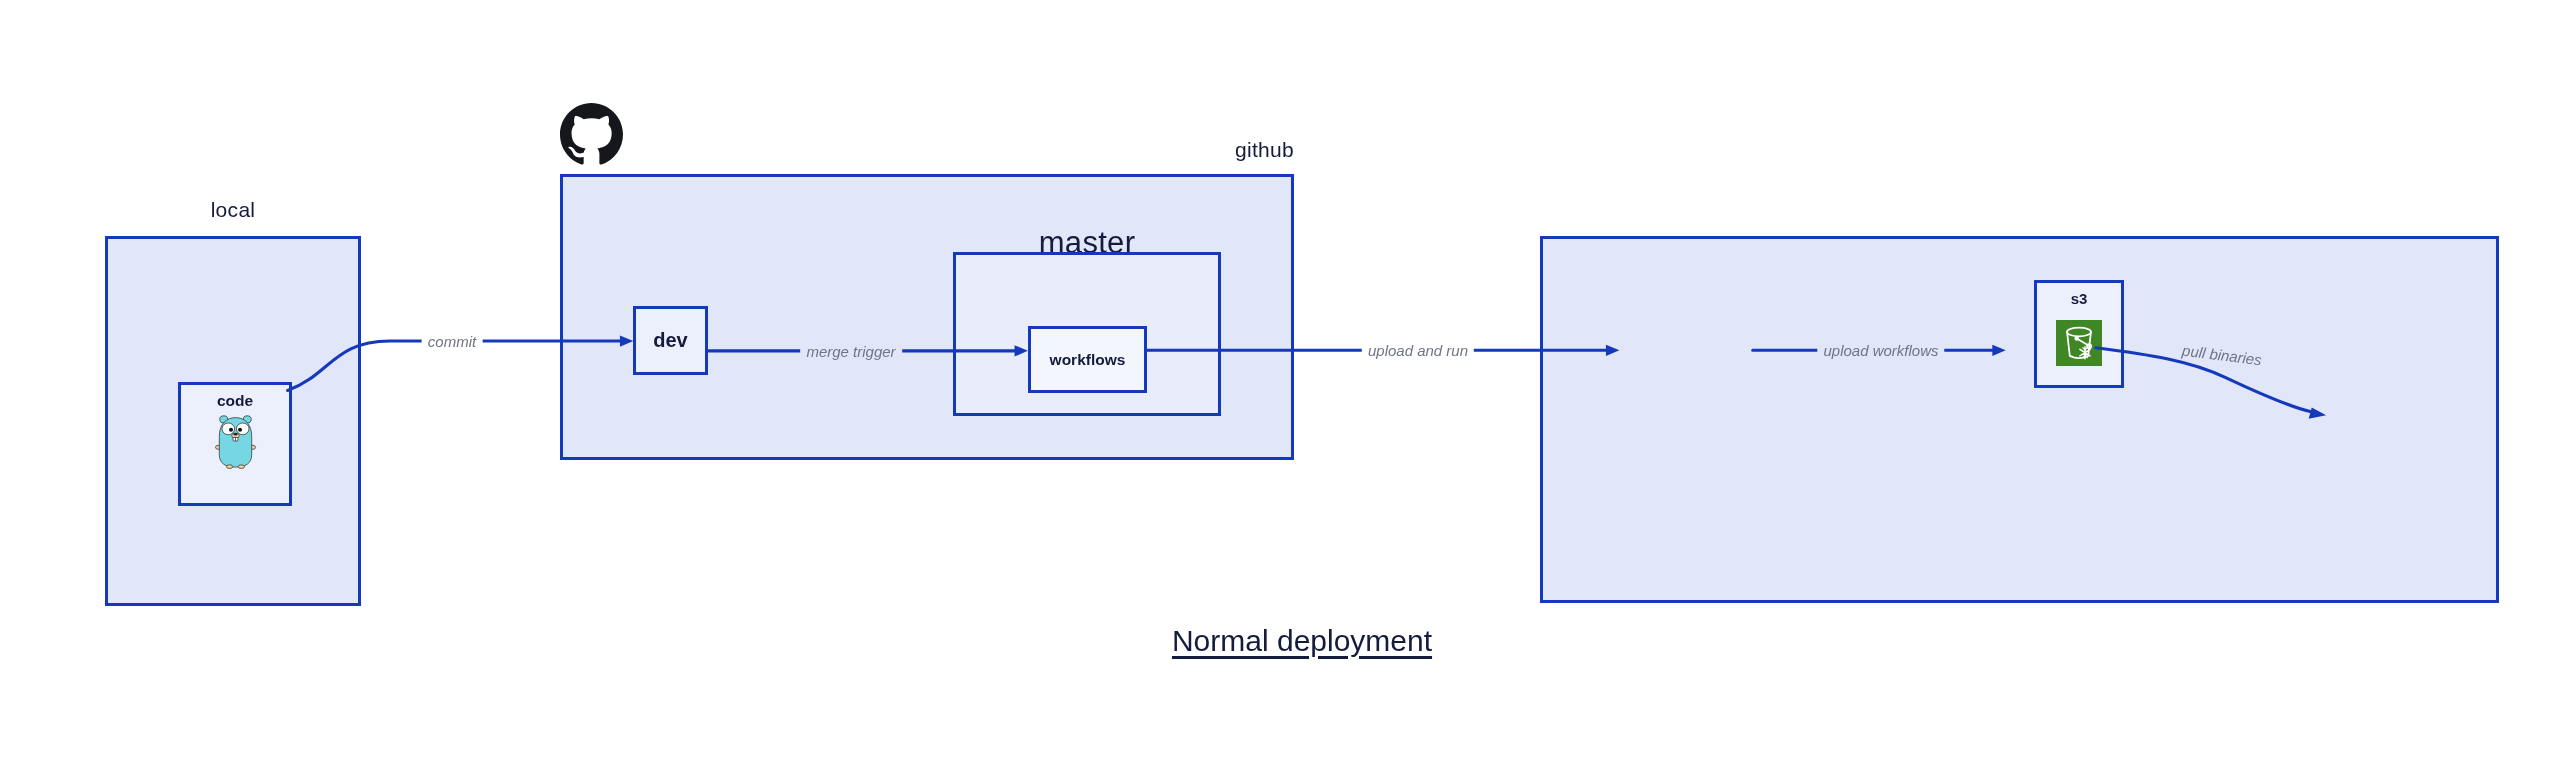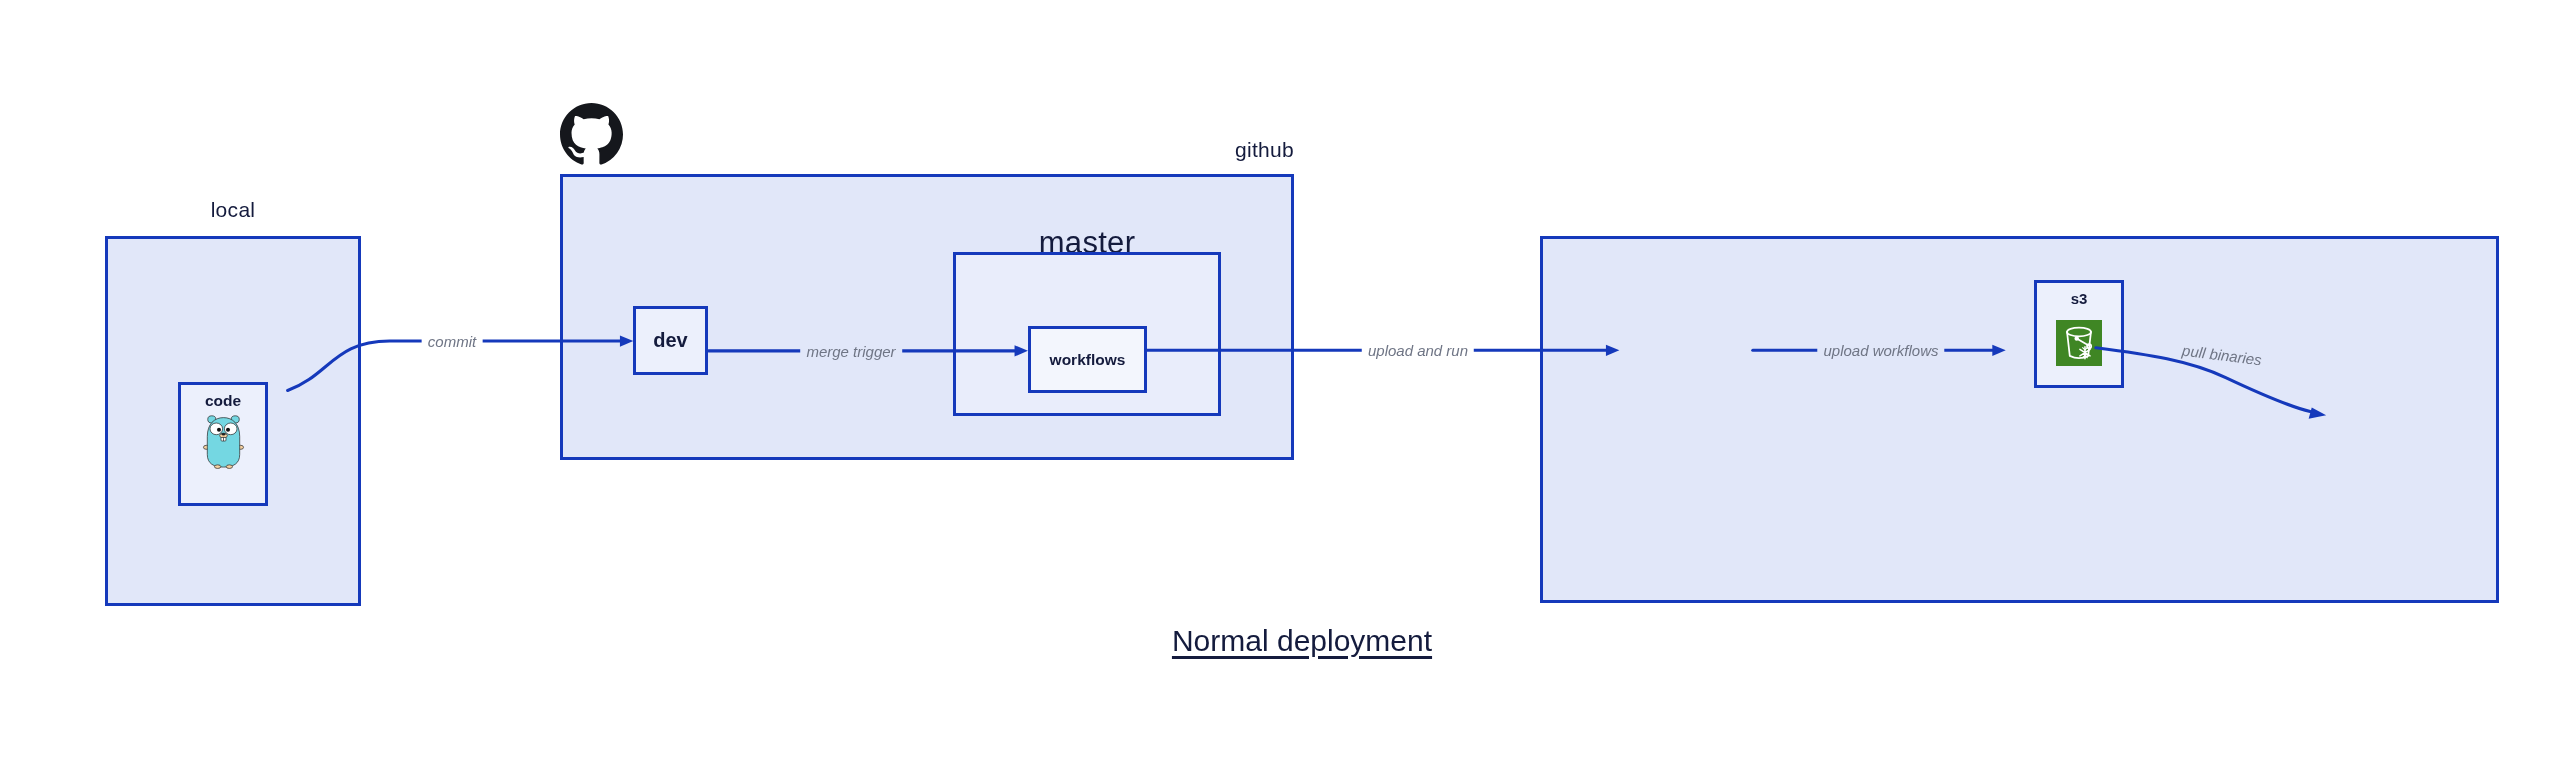--- a/index.html
+++ b/index.html
@@ -16,21 +16,21 @@
   .node-box{background:var(--node-fill);}
   .outer-label{position:absolute;color:var(--text-navy);font-size:21px;font-weight:500;
                letter-spacing:0.3px;}
   .center{text-align:center;}
   .node-label{color:var(--text-navy);font-weight:700;}
   .flex-center{display:flex;align-items:center;justify-content:center;}
   .flex-col{display:flex;flex-direction:column;align-items:center;}
 
   #box-local{left:105px;top:236px;width:256px;height:370px;}
   #label-local{left:105px;top:198px;width:256px;}
-  #box-code{left:178px;top:382px;width:90px;height:124px;padding-top:7.2px;gap:3px;}
+  #box-code{left:178px;top:382px;width:114px;height:124px;padding-top:7.2px;gap:3px;}
   #box-code .node-label{font-size:15.5px;}
   #gopher-wrap{width:45px;height:56px;}
 
   #box-github{left:560px;top:174px;width:734px;height:286px;}
   #label-github{left:1036px;top:138px;width:258px;text-align:right;}
   #octocat-wrap{position:absolute;left:560px;top:103px;width:63px;height:63px;}
 
   #box-dev{left:633px;top:306px;width:75px;height:69px;}
   #box-dev .node-label{font-size:20px;}
 

